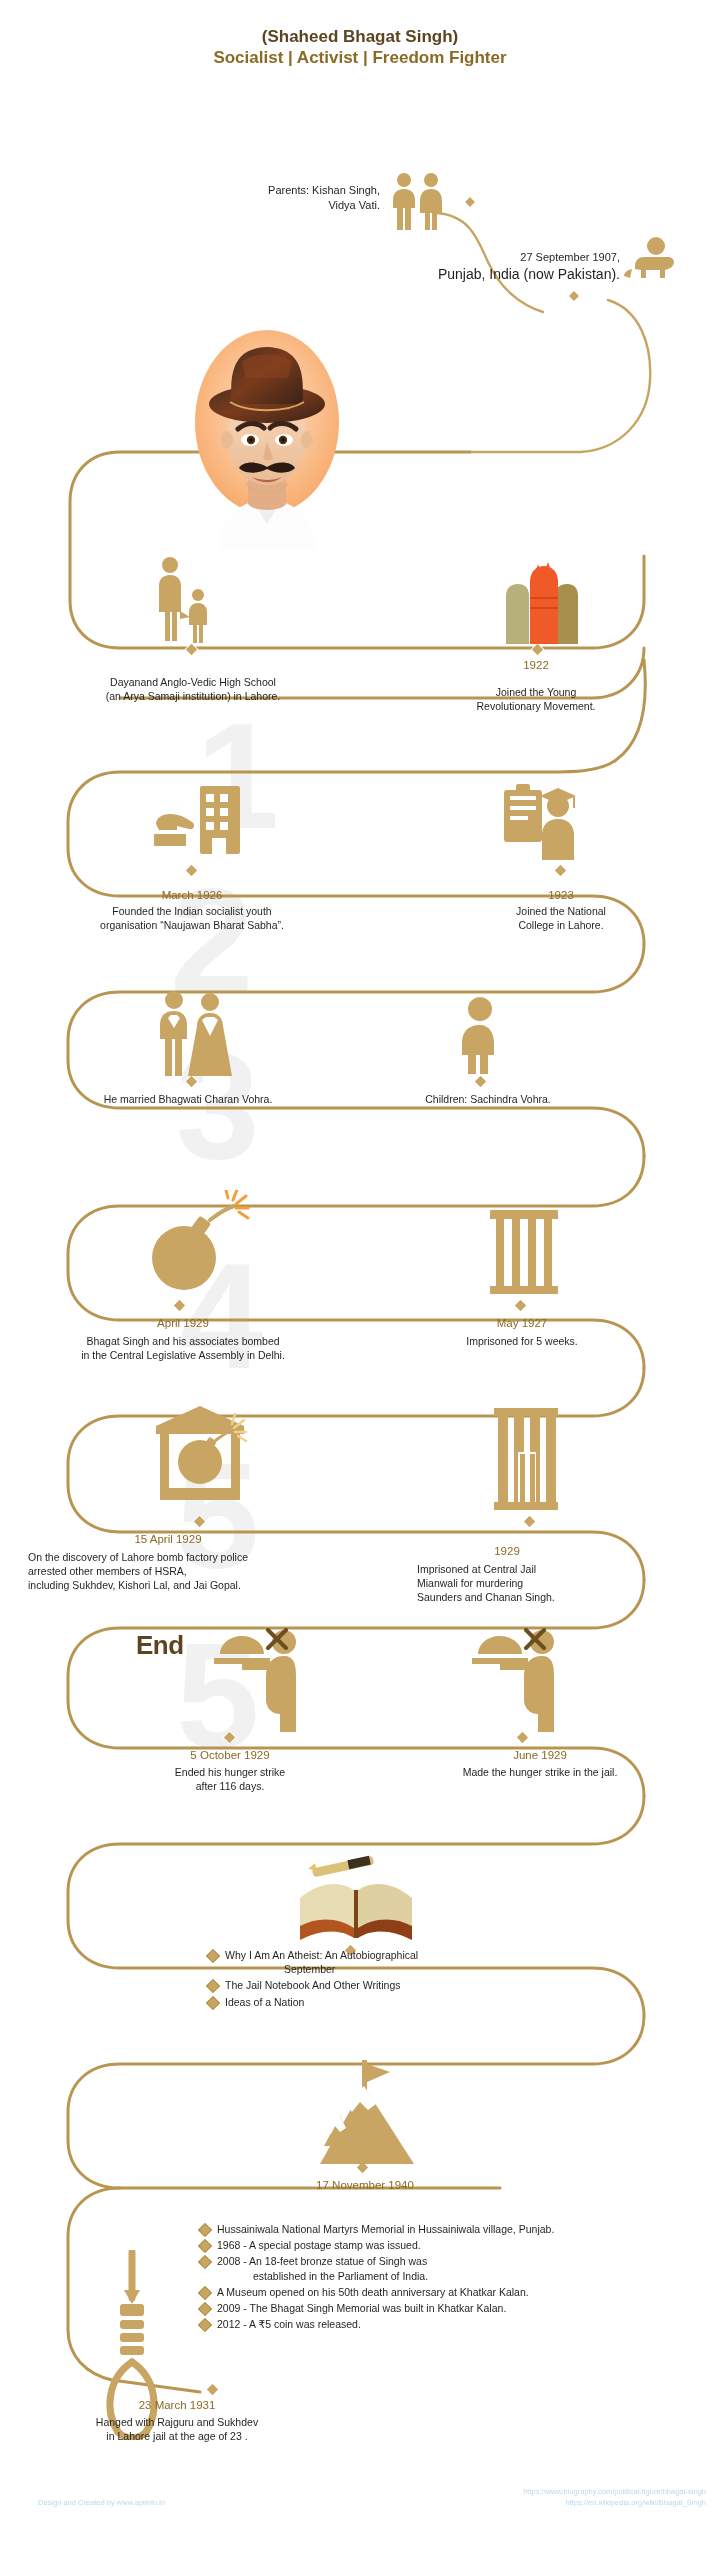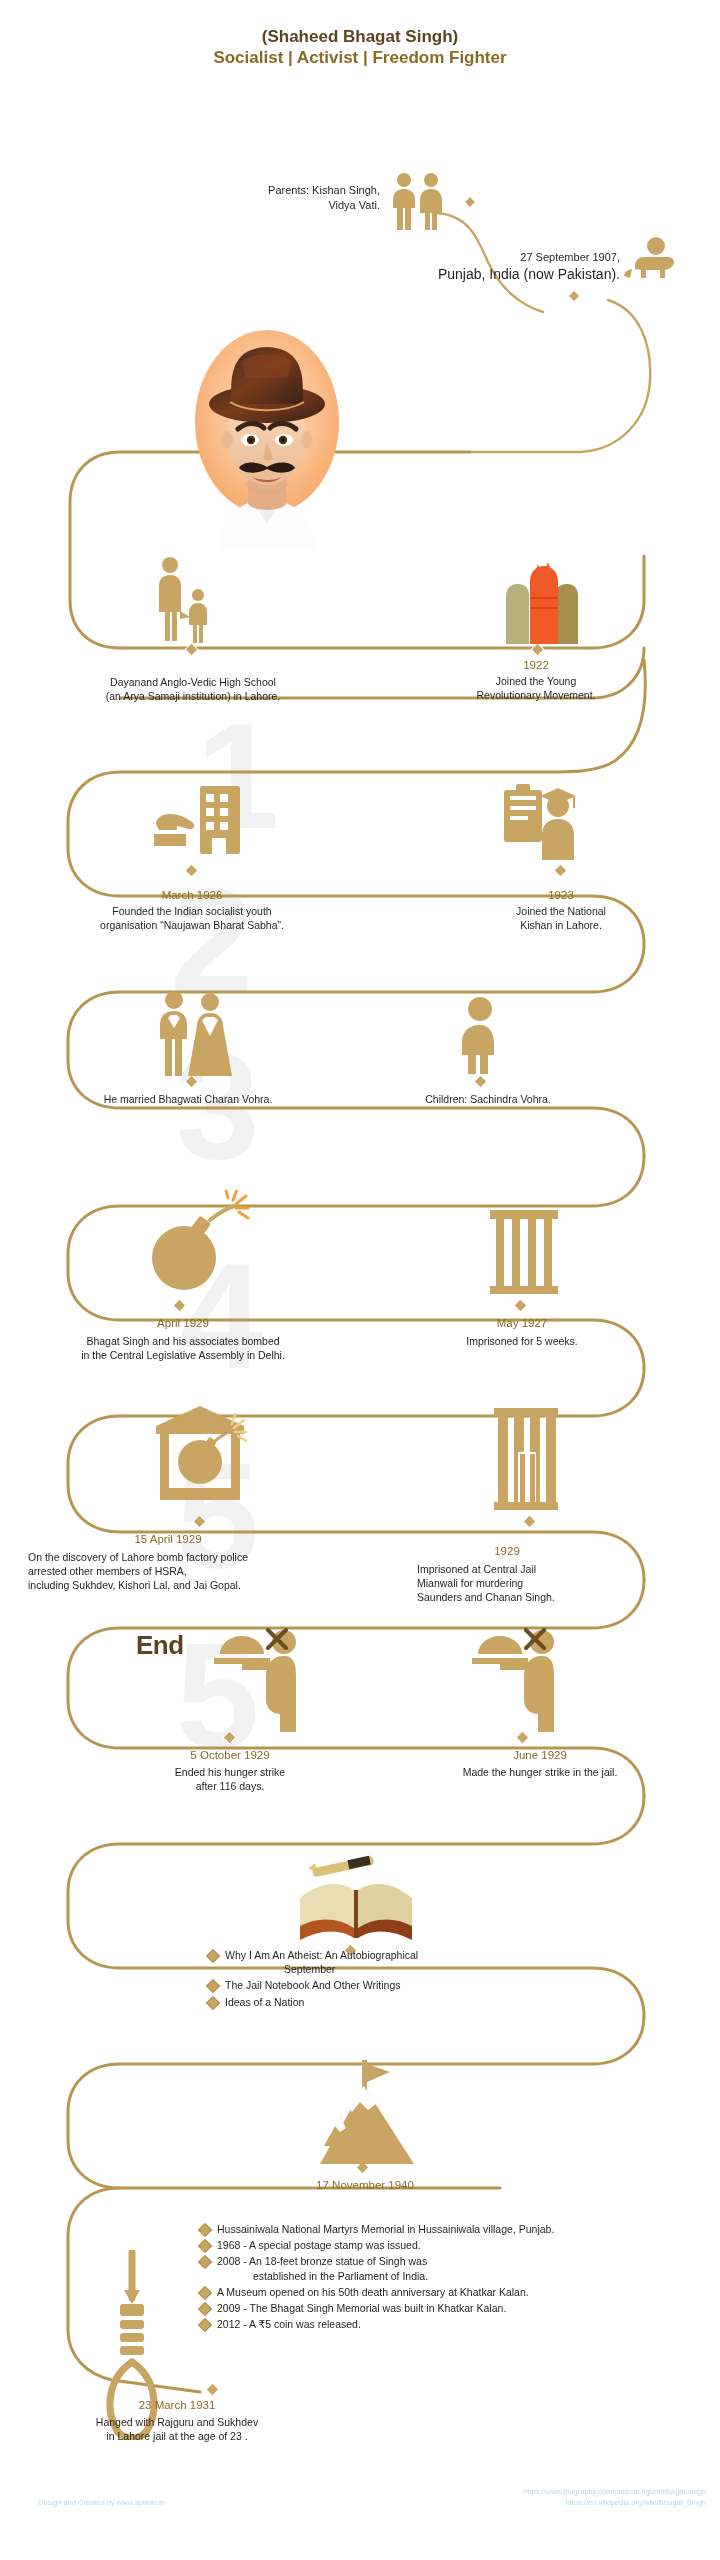--- a/index.html
+++ b/index.html
@@ -239,21 +239,21 @@
       <path d="M30 56 L58 56" stroke="#d8451a" stroke-width="2"></path>
     </g>
   </svg>
 
   <div class="abs center" style="left:8px;top:676px;width:370px;">
     <div class="desc">Dayanand Anglo-Vedic High School</div>
     <div class="desc">(an Arya Samaji institution) in Lahore.</div>
   </div>
   <div class="abs center" style="left:430px;top:658px;width:212px;">
     <div class="date">1922</div>
-    <div class="desc" style="margin-top:3px;">Joined the Young</div>
+    <div class="desc" style="margin-top:14px;">Joined the Young</div>
     <div class="desc">Revolutionary Movement.</div>
   </div>
 
   <svg class="abs" style="left:152px;top:778px;" width="92" height="82" viewBox="0 0 92 82">
     <g fill="#c9a563">
       <rect x="48" y="8" width="40" height="68" rx="2"></rect>
       <rect x="54" y="16" width="8" height="8" fill="#fff"></rect>
       <rect x="68" y="16" width="8" height="8" fill="#fff"></rect>
       <rect x="54" y="30" width="8" height="8" fill="#fff"></rect>
       <rect x="68" y="30" width="8" height="8" fill="#fff"></rect>
@@ -279,21 +279,21 @@
   </svg>
 
   <div class="abs center" style="left:14px;top:888px;width:356px;">
     <div class="date">March 1926</div>
     <div class="desc" style="margin-top:3px;">Founded the Indian socialist youth</div>
     <div class="desc">organisation “Naujawan Bharat Sabha”.</div>
   </div>
   <div class="abs center" style="left:456px;top:888px;width:210px;">
     <div class="date">1923</div>
     <div class="desc" style="margin-top:3px;">Joined the National</div>
-    <div class="desc">Kishan in Lahore.</div>
+    <div class="desc">College in Lahore.</div>
   </div>
 
   <svg class="abs" style="left:152px;top:990px;" width="80" height="86" viewBox="0 0 80 86">
     <g fill="#c9a563">
       <circle cx="22" cy="10" r="9"></circle>
       <path d="M22 21c-10 0-14 6-14 14l0 14 5 0 0 37 7 0 0-37 3 0 0 37 7 0 0-37 5 0 0-14c0-8-4-14-13-14z"></path>
       <path d="M16 28 L22 38 L28 28 L25 25 L19 25z" fill="#fff"></path>
       <circle cx="58" cy="12" r="9"></circle>
       <path d="M58 23c-9 0-13 6-13 13l-9 50 44 0 -9-50c0-7-4-13-13-13z"></path>
       <path d="M50 30 L58 46 L66 30 L62 27 L54 27z" fill="#fff"></path>

